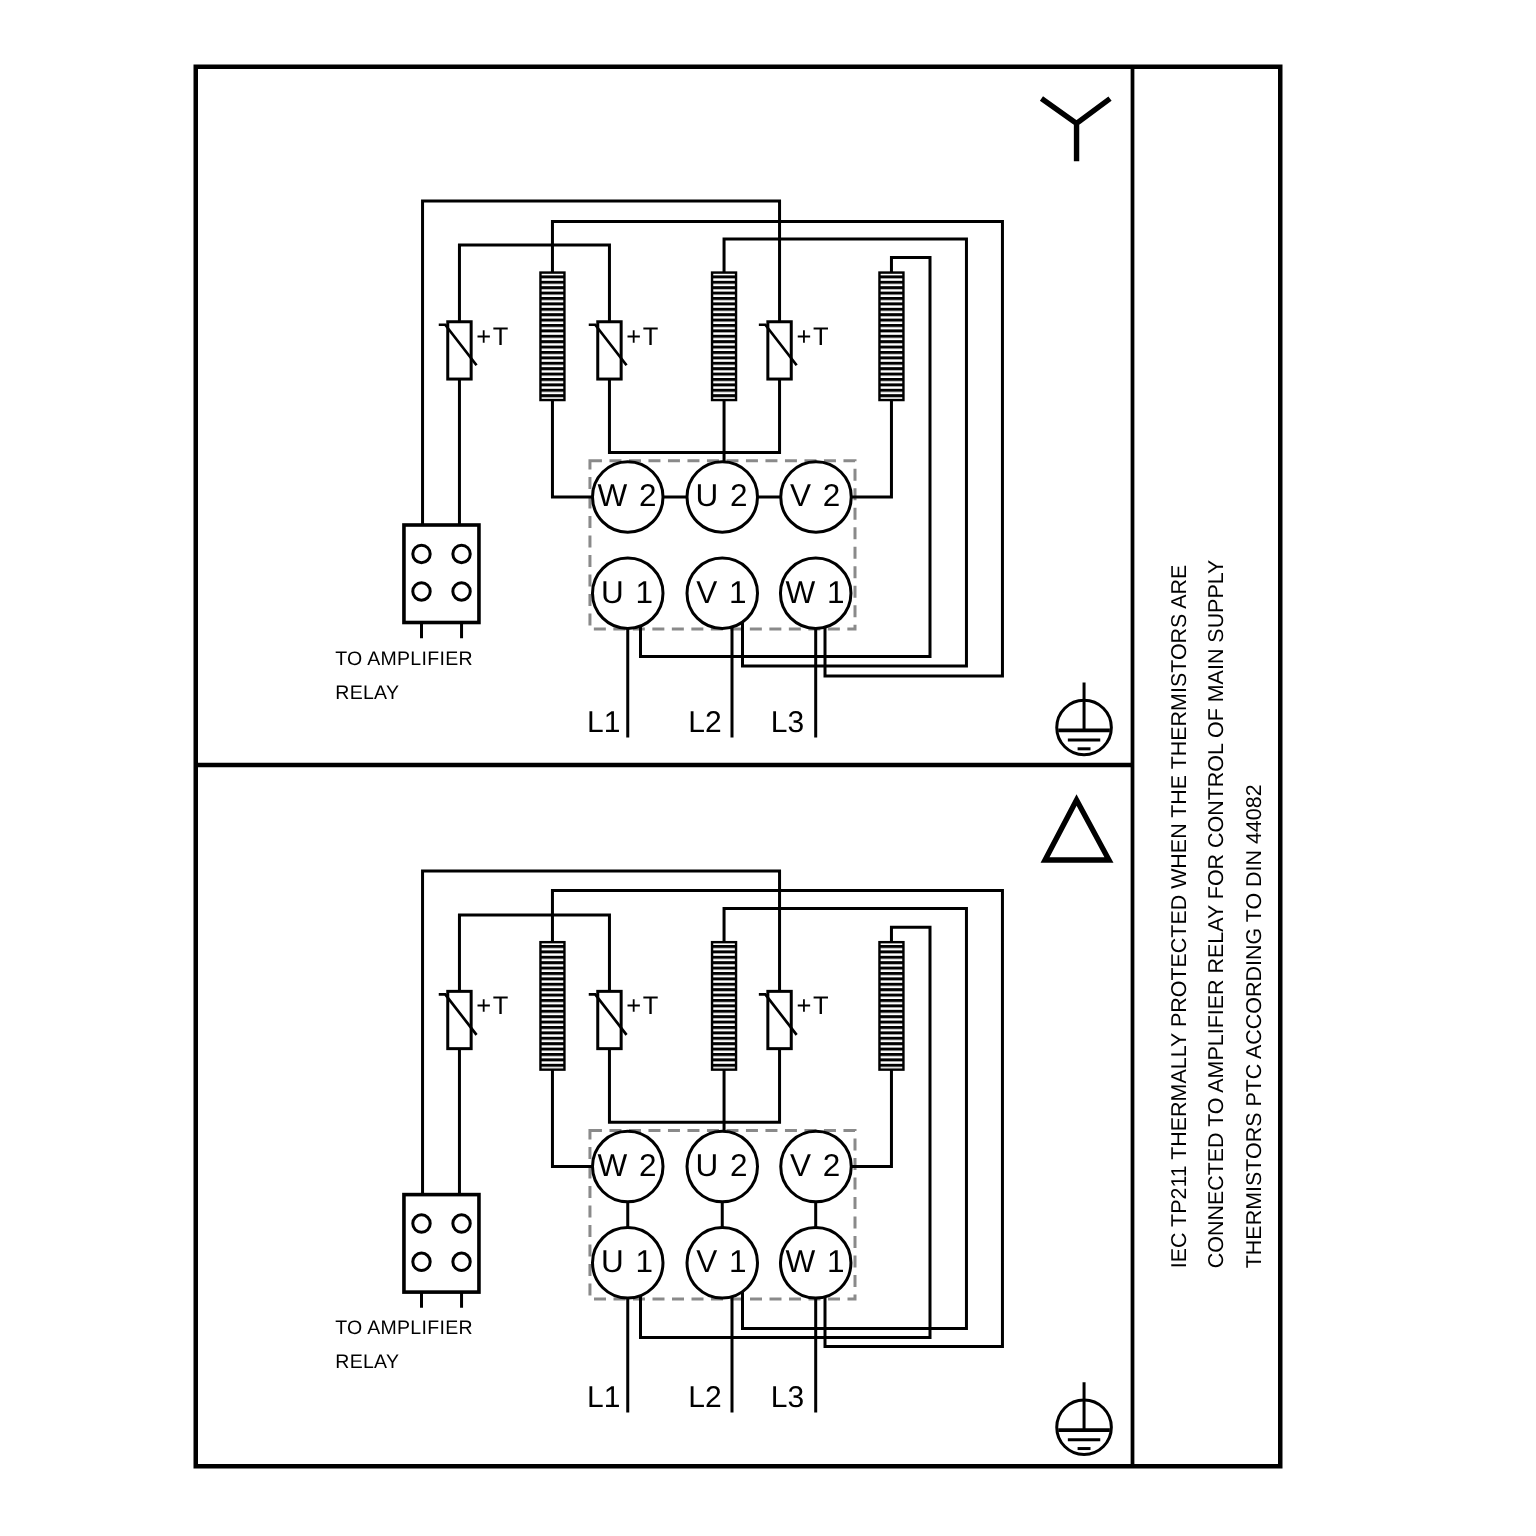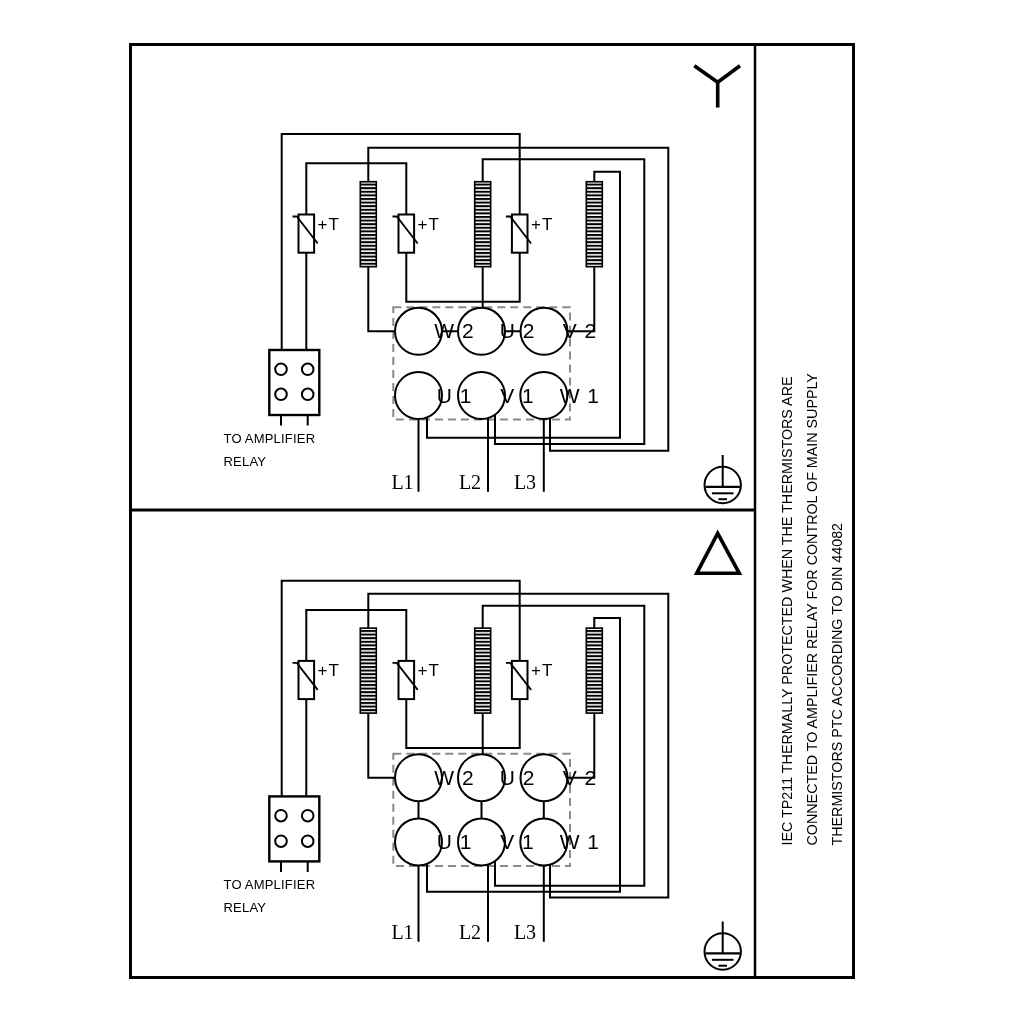--- a/index.html
+++ b/index.html
@@ -2,22 +2,22 @@
 <html><head>
 <meta charset="utf-8">
 <style>
   html,body{margin:0;padding:0;background:#ffffff;}
   #stage{
     position:relative;width:1024px;height:1024px;background:#ffffff;
     font-family:"Liberation Sans", sans-serif;color:#000;overflow:hidden;
   }
   #wires{position:absolute;left:0;top:0;}
   .txt{position:absolute;white-space:nowrap;color:#000;}
-  .term-label{width:47px;text-align:center;font-size:21px;line-height:24px;letter-spacing:1px;padding-left:36px;}
-  .supply-label{width:40px;text-align:center;font-size:20px;line-height:20px;font-family:Liberation Serif, serif;}
+  .term-label{width:47px;text-align:center;font-size:21px;line-height:24px;letter-spacing:1px;}
+  .supply-label{width:40px;text-align:center;font-size:20px;line-height:20px;}
   .relay-caption{font-size:13px;line-height:15px;letter-spacing:0.2px;}
   .pt-label{font-size:17px;line-height:18px;letter-spacing:1px;}
   .side-note{
     position:absolute;left:582px;top:577.5px;width:460px;height:75px;
     transform:rotate(-90deg);
   }
   .side-note .line{font-size:14.3px;line-height:25px;white-space:nowrap;text-align:left;}
 </style>
 </head>
 <body>

